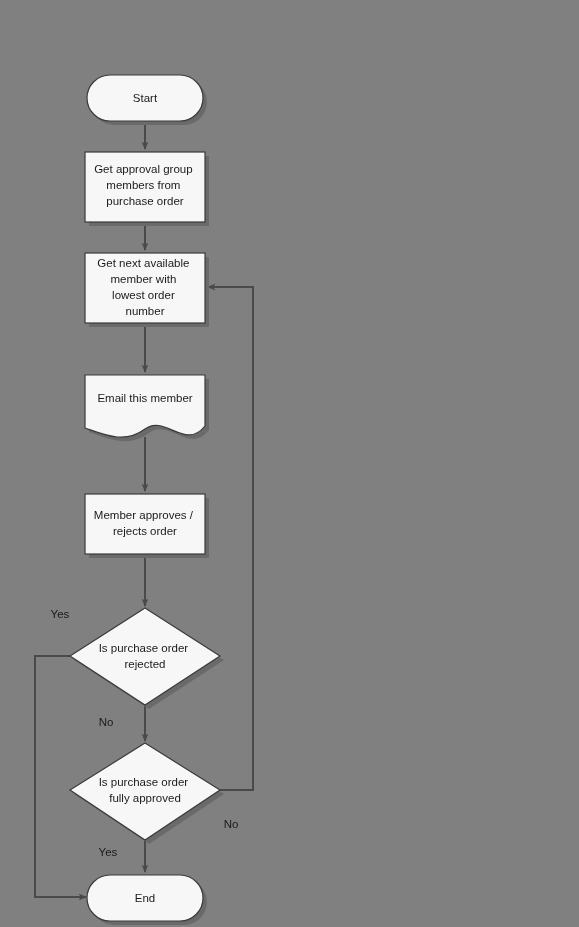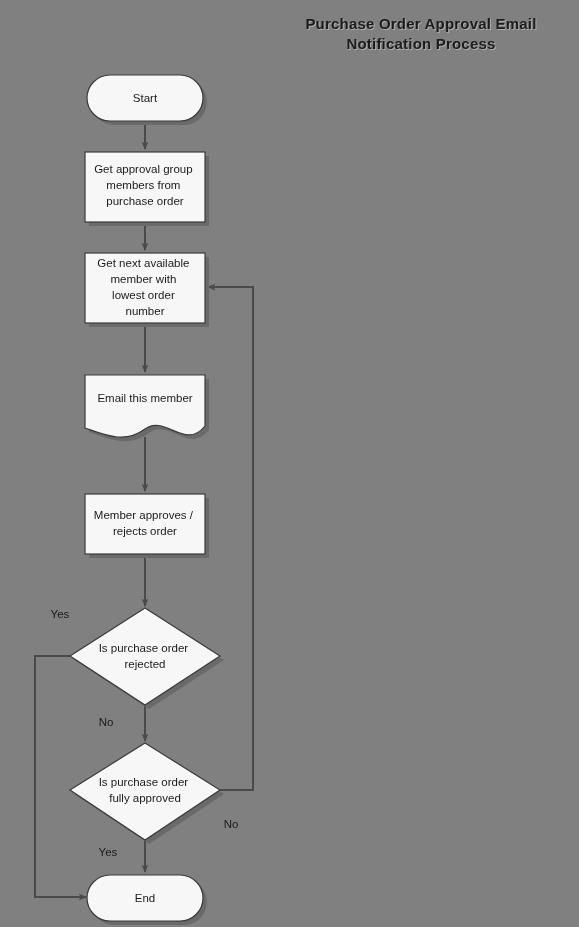--- a/index.html
+++ b/index.html
@@ -63,21 +63,20 @@
     color: #1c1c1c;
     text-shadow: 1px 1px 0 rgba(255,255,255,0.35);
     letter-spacing: 0.2px;
   }
 </style>
 </head>
 <body>
 
 <div id="canvas">
 
-  <div class="title-text">Purchase Order Approval Email Notification Process</div>
 
   <svg id="flow-svg" viewBox="0 0 579 927">
     <defs>
       <marker id="arrowhead" markerWidth="9" markerHeight="9" refX="7.5" refY="4" orient="auto" markerUnits="userSpaceOnUse">
         <path d="M0,0.6 L8.5,4 L0,7.4 L2.2,4 Z" fill="#4a4a4a"></path>
       </marker>
     </defs>
 
     <g>
       <path class="edge-line" d="M145,121 L145,149" marker-end="url(#arrowhead)"></path>

